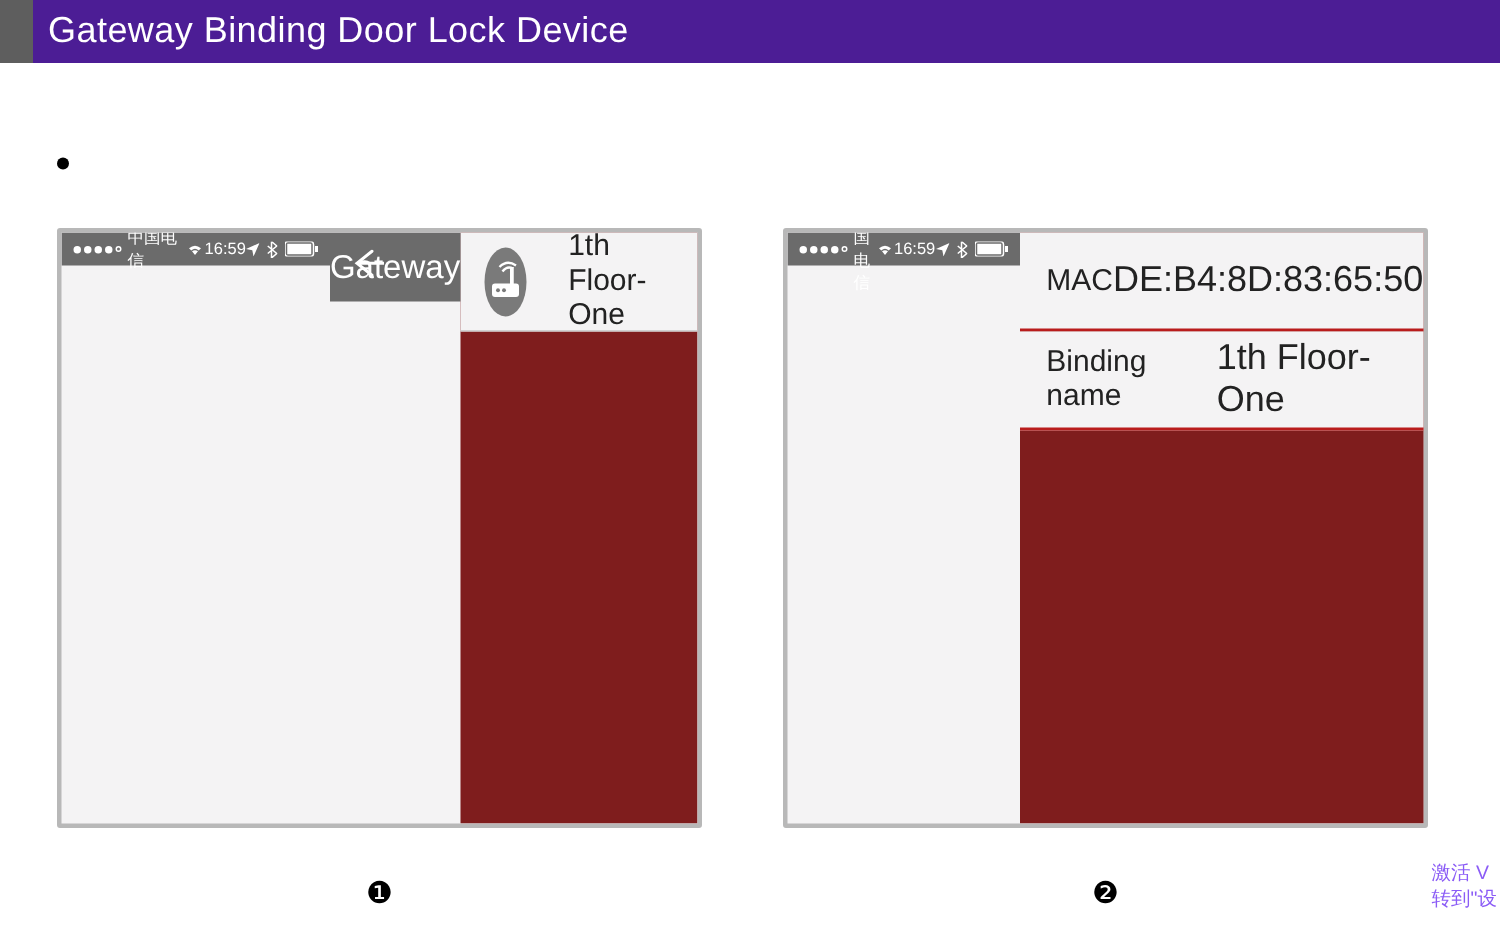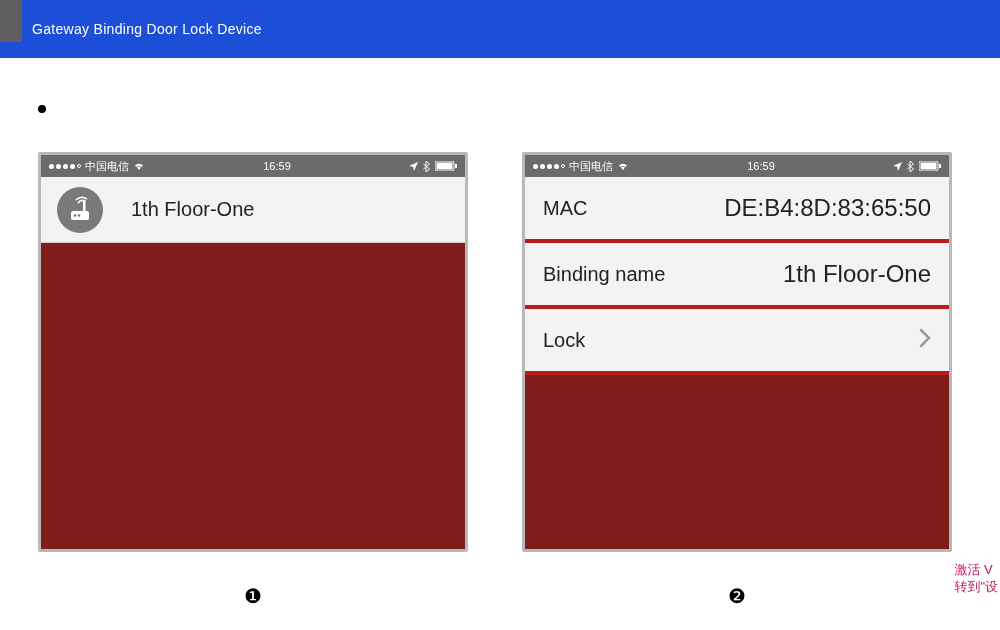--- a/index.html
+++ b/index.html
@@ -4,27 +4,27 @@
   <style>
     * { margin: 0; padding: 0; box-sizing: border-box; }
     body {
       font-family: -apple-system, "Helvetica Neue", Arial, sans-serif;
       background: #ffffff;
       width: 1000px;
       height: 630px;
       position: relative;
     }
     .top-banner {
-      background: #1d4ed8;
+      background: #4c1d95;
       color: #fff;
-      height: 58px;
+      height: 42px;
       display: flex;
       align-items: center;
       padding-left: 32px;
-      font-size: 14px;
+      font-size: 24px;
       font-weight: 300;
       letter-spacing: 0.3px;
     }
     .top-banner-accent {
       position: absolute;
       left: 0; top: 0;
       width: 22px; height: 42px;
       background: #5e5e5e;
     }
     .bullet {
@@ -45,21 +45,20 @@
       gap: 54px;
     }
     .phone {
       width: 430px;
       height: 400px;
       border: 3px solid #b8b8b8;
       background: #f4f3f4;
       border-radius: 2px;
       overflow: hidden;
       display: flex;
-      flex-direction: column;
     }
     .status-bar {
       height: 22px;
       background: #6b6b6b;
       color: #fff;
       display: flex;
       align-items: center;
       justify-content: space-between;
       padding: 0 8px;
       font-size: 11px;
@@ -117,21 +116,21 @@
     .row-label {
       font-size: 20px;
       color: #222;
       font-weight: 400;
     }
     .info-row {
       display: flex;
       align-items: center;
       justify-content: space-between;
       height: 66px;
-      border-bottom: 4px solid #b91c1c;
+      border-bottom: 2px solid #b91c1c;
       padding: 0 18px;
       background: #f4f3f4;
     }
     .info-key {
       font-size: 20px;
       color: #222;
     }
     .info-value {
       font-size: 24px;
       color: #222;
@@ -149,22 +148,22 @@
     }
     .step-num {
       width: 430px;
       text-align: center;
       font-size: 20px;
       color: #000;
     }
     .watermark {
       position: absolute;
       right: 2px;
-      bottom: 34px;
-      color: #be185d;
+      bottom: 22px;
+      color: #8b5cf6;
       font-size: 13px;
       text-align: left;
       line-height: 1.3;
     }
   </style>
 </head>
 <body>
 
 <div class="top-banner-accent"></div>
 <div class="top-banner">
@@ -205,20 +204,28 @@
             </svg>
         </span>
         <span class="battery-icon">
           <svg width="22" height="10" viewBox="0 0 22 10">
               <rect x="0" y="0" width="19" height="10" rx="2" fill="none" stroke="#fff" stroke-width="1"></rect>
               <rect x="1.5" y="1.5" width="16" height="7" fill="#fff"></rect>
               <rect x="20" y="3" width="2" height="4" fill="#fff"></rect>
             </svg>
         </span>
       </div>
+    </div>
+    <div class="nav-bar">
+      <span class="back-arrow">
+        <svg width="22" height="20" viewBox="0 0 22 20">
+            <path d="M14 2 L4 10 L14 18 M4 10 L22 10" stroke="#fff" stroke-width="2" fill="none" stroke-linecap="round"></path>
+          </svg>
+      </span>
+      <span class="nav-title">Gateway</span>
     </div>
     <div class="list">
       <div class="list-row">
         <span class="gateway-icon">
           <svg width="28" height="28" viewBox="0 0 28 28">
             <rect x="5" y="15" width="18" height="9" rx="2" fill="#fff"></rect>
             <circle cx="9" cy="19.5" r="1.3" fill="#7a7a7a"></circle>
             <circle cx="13" cy="19.5" r="1.3" fill="#7a7a7a"></circle>
             <rect x="17" y="4" width="2.5" height="12" fill="#fff"></rect>
             <path d="M12 7 Q15 3 19 5" stroke="#fff" stroke-width="1.6" fill="none"></path>
@@ -270,28 +277,20 @@
     </div>
     <div class="list">
       <div class="info-row">
         <span class="info-key">MAC</span>
         <span class="info-value">DE:B4:8D:83:65:50</span>
       </div>
       <div class="info-row">
         <span class="info-key">Binding name</span>
         <span class="info-value">1th Floor-One</span>
       </div>
-      <div class="info-row">
-        <span class="info-key">Lock</span>
-        <span class="chevron">
-          <svg width="12" height="20" viewBox="0 0 12 20">
-              <path d="M2 2 L10 10 L2 18" stroke="#9a9a9a" stroke-width="2.5" fill="none" stroke-linecap="round"></path>
-            </svg>
-        </span>
-      </div>
     </div>
   </div>
 
 </div>
 
 <div class="step-numbers">
   <div class="step-num">❶</div>
   <div class="step-num">❷</div>
 </div>
 

